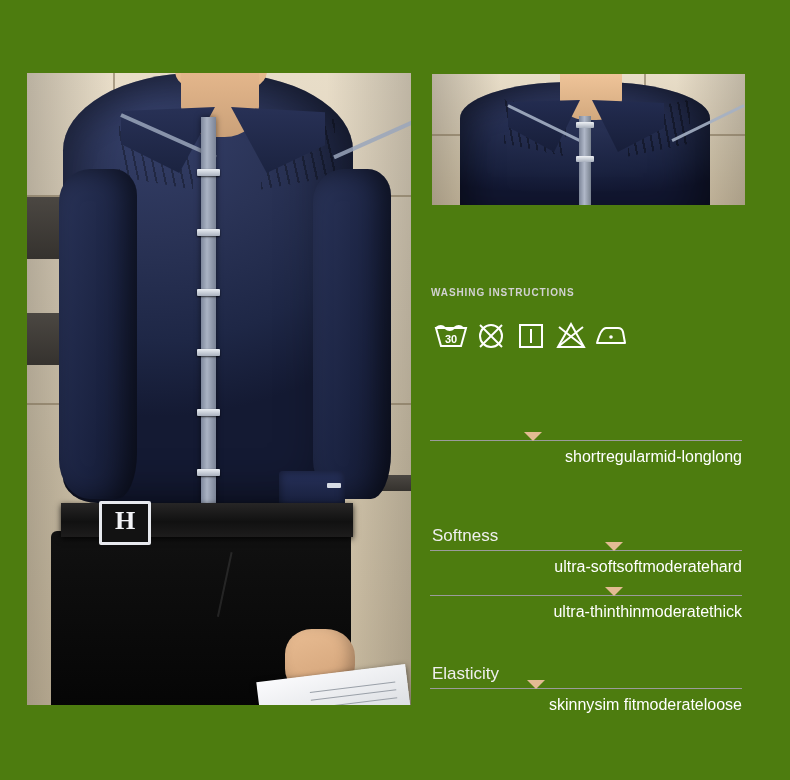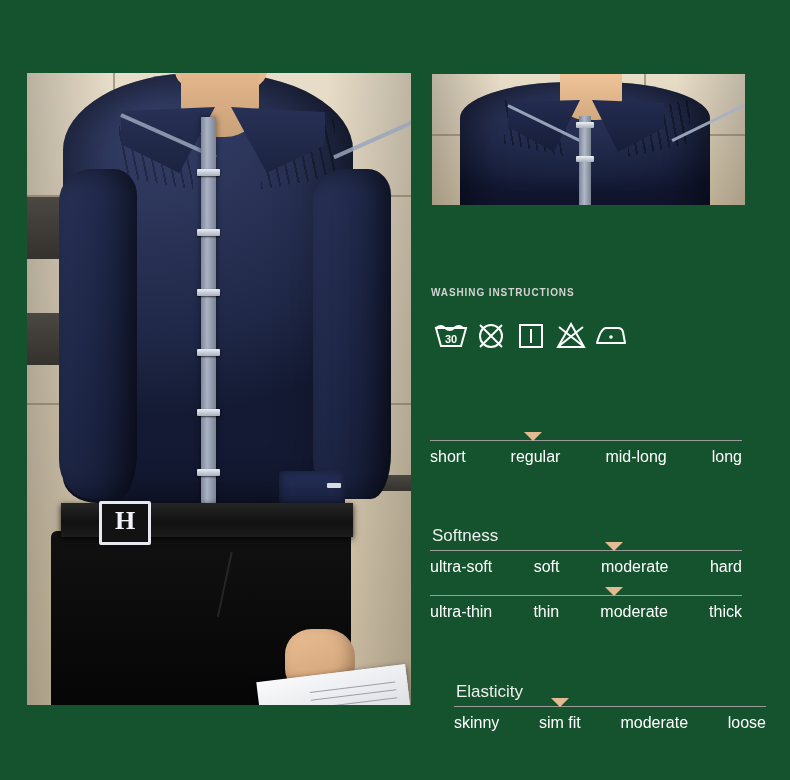--- a/index.html
+++ b/index.html
@@ -1,21 +1,21 @@
 <!DOCTYPE html>
 <html><head>
 <meta charset="utf-8">
 <style>
   html,body{margin:0;padding:0;background:#000;}
   body{
     width:790px;height:780px;overflow:hidden;
     font-family:"Liberation Sans", sans-serif;
     background:#000;color:#fff;position:relative;
   }
-  .page{position:relative;width:790px;height:780px;background:#14532d;overflow:hidden;}
+  .page{position:relative;width:790px;height:780px;background:#4d7c0f;overflow:hidden;}
 
   
   .photo{position:absolute;overflow:hidden;background:#0b0c10;}
 
   .photo-main{left:27px;top:73px;width:384px;height:632px;}
   .photo-detail{left:432px;top:74px;width:313px;height:131px;}
 
   
   .wall{position:absolute;inset:0;
     background:
@@ -123,28 +123,28 @@
   .wicon svg{display:block;}
 
   .info-title{position:absolute;left:430px;top:406px;font-size:19px;color:#f2f2f2;}
 
   .spec{position:absolute;left:430px;width:312px;}
   .spec .cat{font-size:17px;color:#efefef;line-height:1;margin-bottom:6px;padding-left:2px;}
   .rail{position:relative;height:1px;background:#9b9b9b;margin:0 0 0 0;}
   .marker{position:absolute;top:-8px;width:0;height:0;
     border-left:9px solid transparent;border-right:9px solid transparent;
     border-top:9px solid #e3bb93;transform:translateX(-50%);}
-  .opts{display:flex;justify-content:space-between;font-size:16px;color:#fff;
+  .opts{display:flex;justify-content:flex-end;font-size:16px;color:#fff;
     padding-top:7px;}
   .opts span{white-space:nowrap;}
 
   #s-length{top:440px;}
   #s-softness{top:527px;}
   #s-thickness{top:595px;}
-  #s-elasticity{top:683px;margin-left:24px;}
+  #s-elasticity{top:665px;}
 </style>
 </head>
 <body>
 
 <div class="page">
 
   <div class="photo photo-main">
     <div class="wall"></div>
     <div class="grout v" style="left:86px;"></div>
     <div class="grout h" style="top:122px;"></div>

